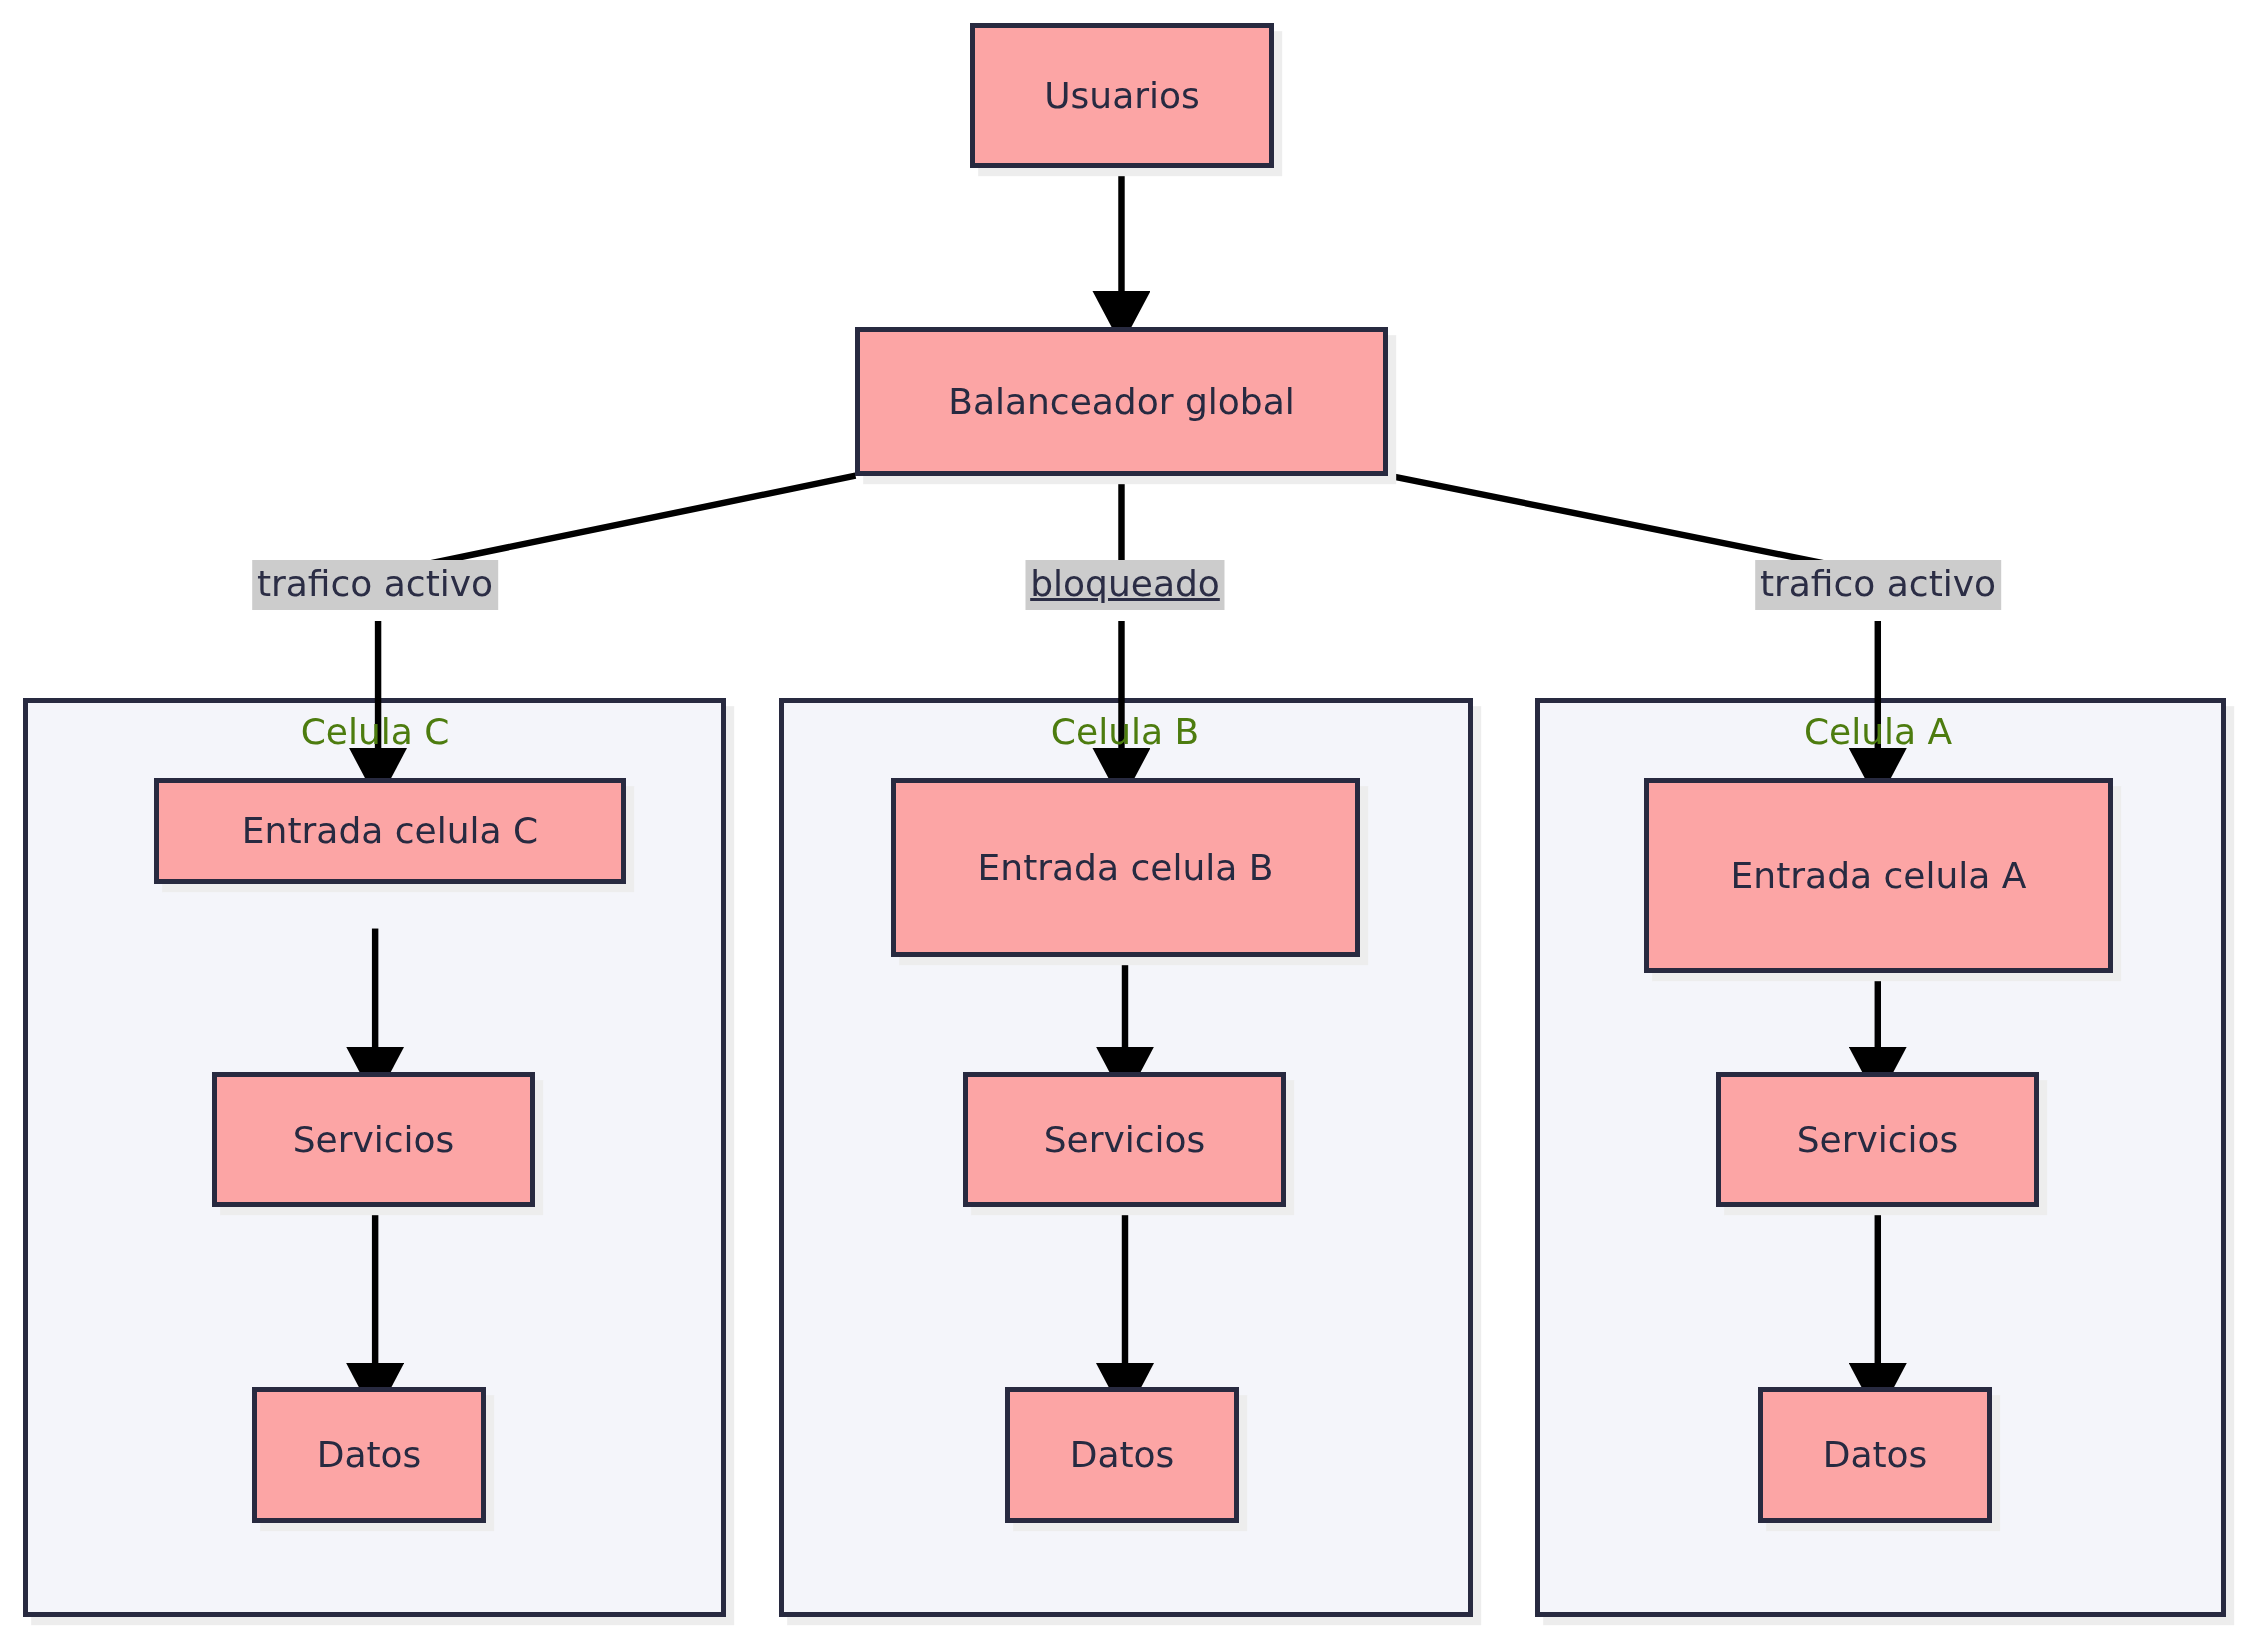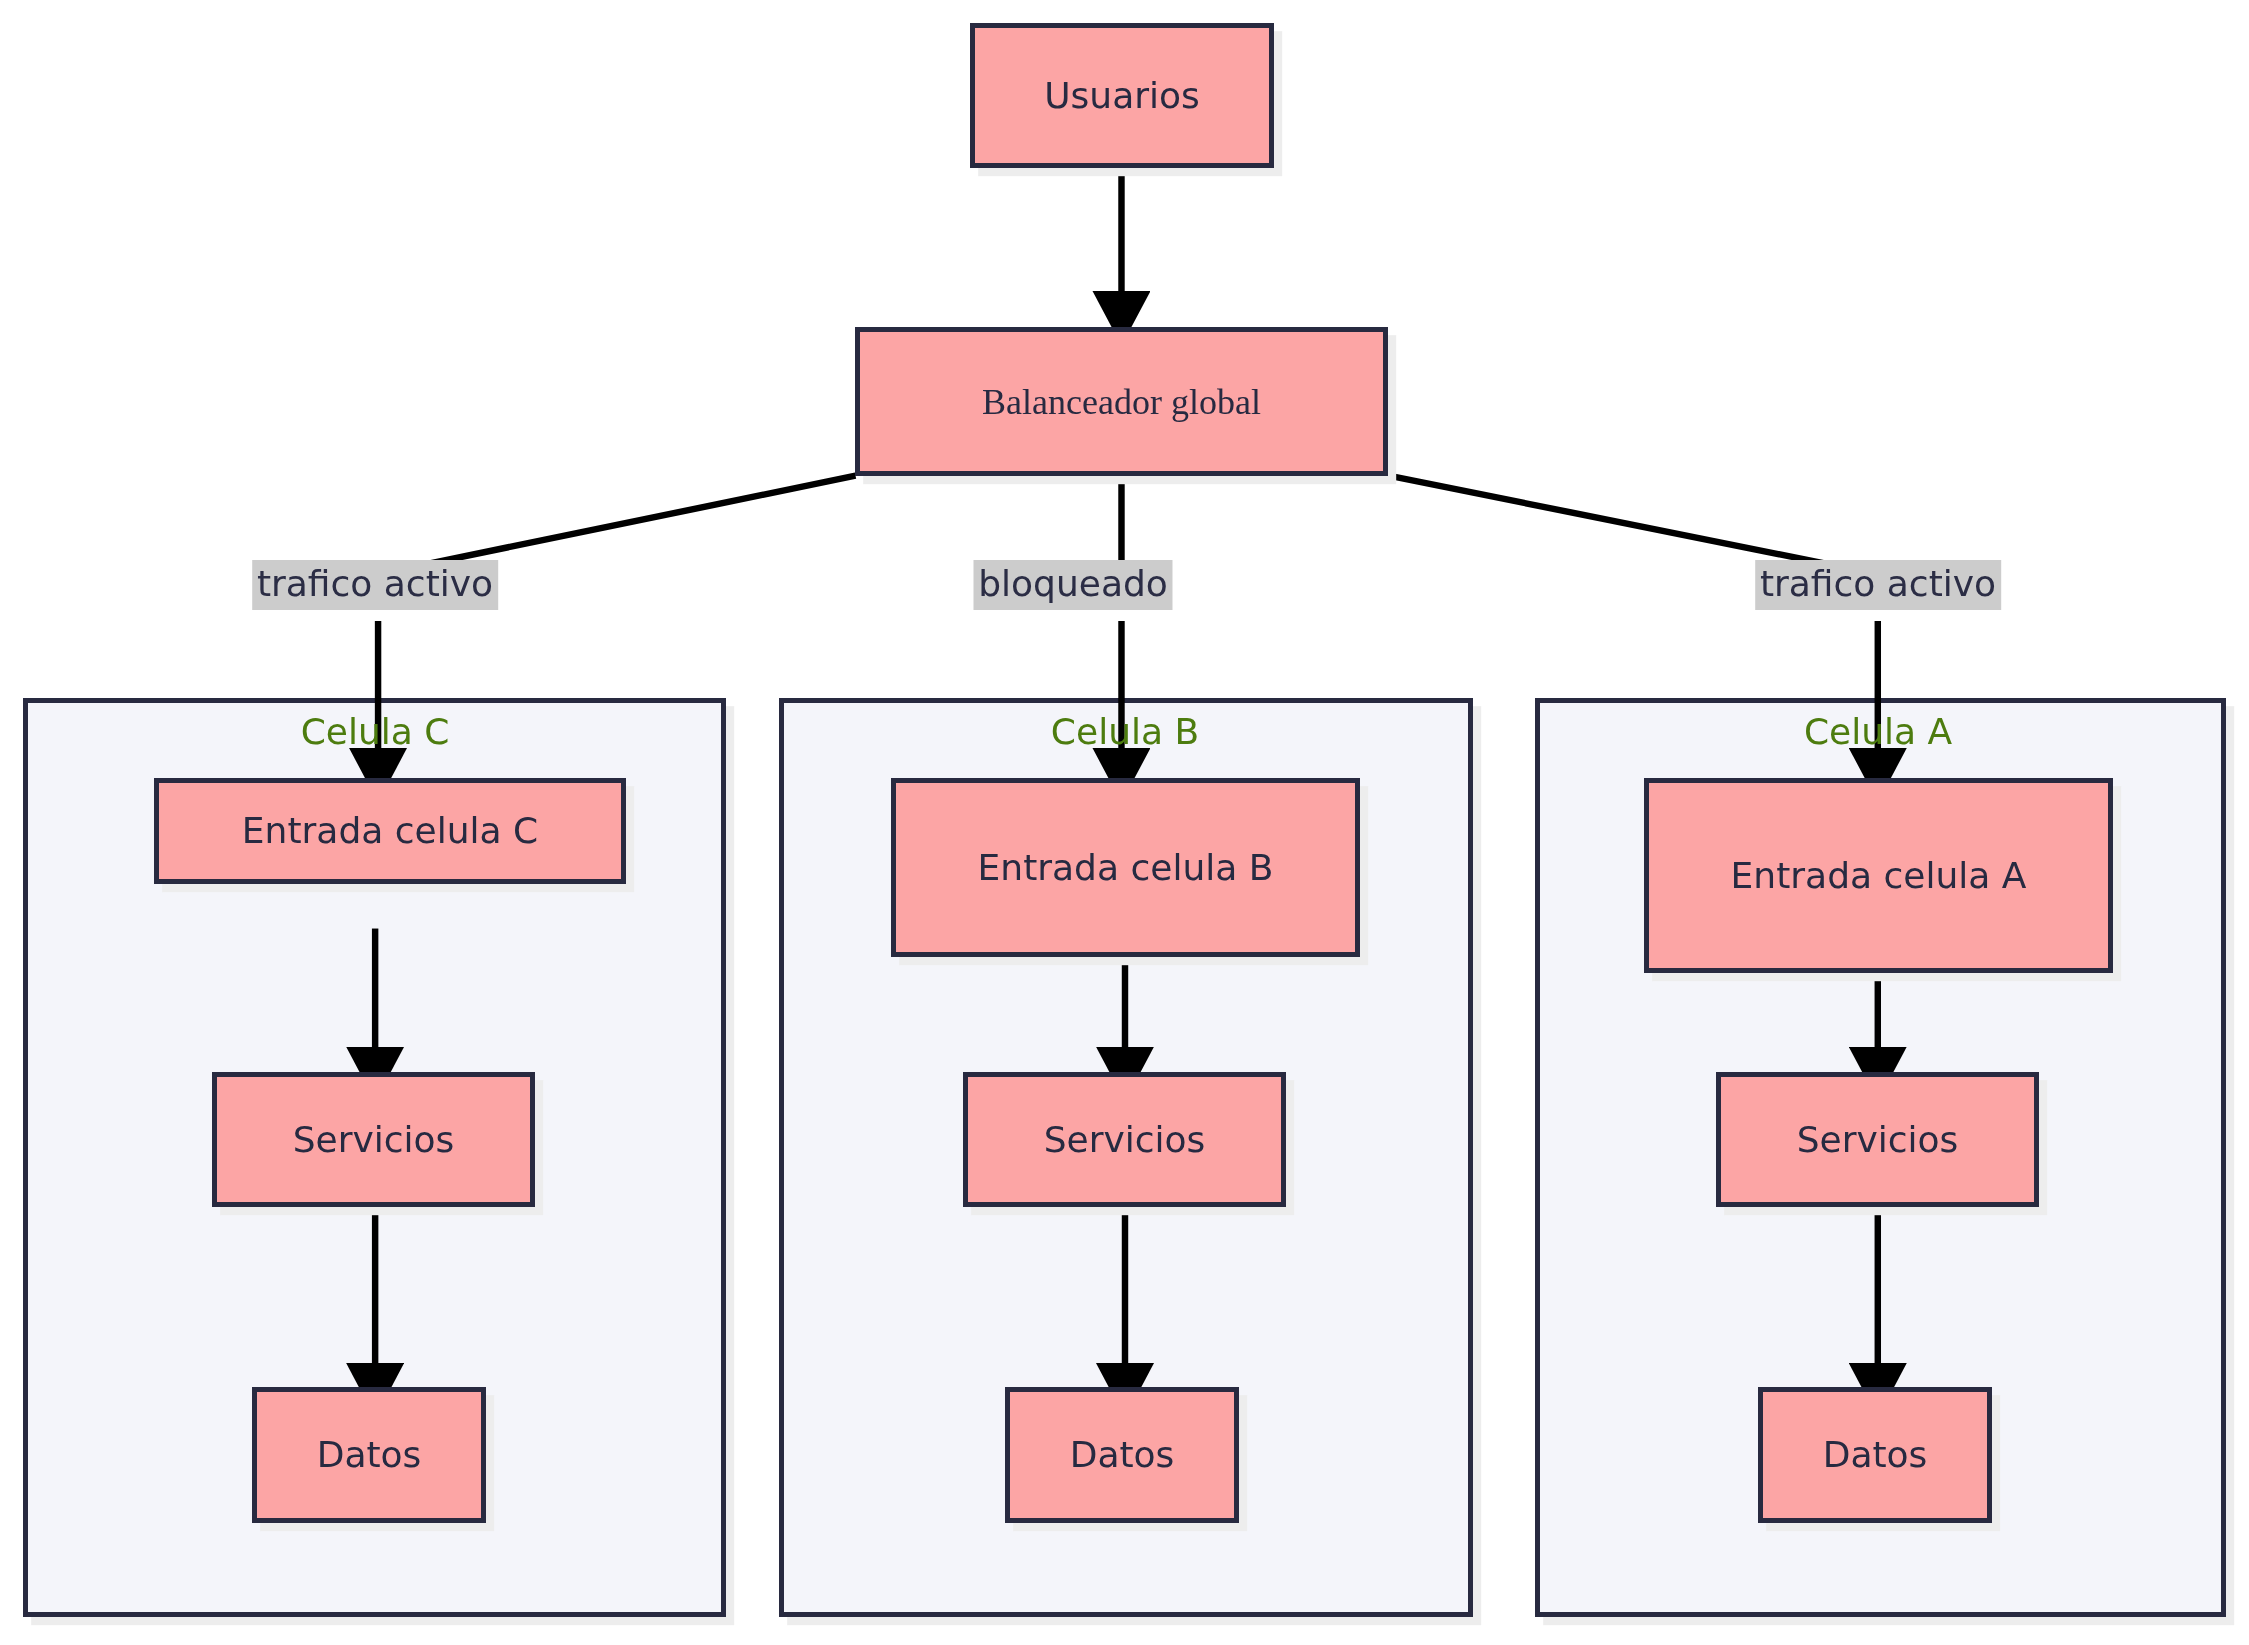--- a/index.html
+++ b/index.html
@@ -119,26 +119,26 @@
   </svg>
 
   <div class="cluster-title" style="left:375px; top:714px;">Celula C</div>
   <div class="cluster-title" style="left:1125px; top:714px;">Celula B</div>
   <div class="cluster-title" style="left:1878px; top:714px;">Celula A</div>
 
   <div class="node" style="left:970px; top:23.4px; width:304px; height:145px;">
     <span class="node-label">Usuarios</span>
   </div>
 
-  <div class="node" style="left:855px; top:327px; width:533px; height:149px;font-family:Liberation Serif, serif;">
+  <div class="node" style="left:855px; top:327px; width:533px; height:149px;">
     <span class="node-label">Balanceador global</span>
   </div>
 
   <div class="edge-label" style="left:375px; top:560px;">trafico activo</div>
-  <div class="edge-label" style="left:1073px; top:560px;">bloqueado</div>
+  <div class="edge-label" style="left:1125px; top:560px;text-decoration:underline;">bloqueado</div>
   <div class="edge-label" style="left:1878px; top:560px;">trafico activo</div>
 
   <div class="node" style="left:154px; top:778px; width:472px; height:106px;">
     <span class="node-label">Entrada celula C</span>
   </div>
   <div class="node" style="left:212px; top:1072px; width:323px; height:135px;">
     <span class="node-label">Servicios</span>
   </div>
   <div class="node" style="left:252px; top:1387px; width:234px; height:136px;">
     <span class="node-label">Datos</span>

